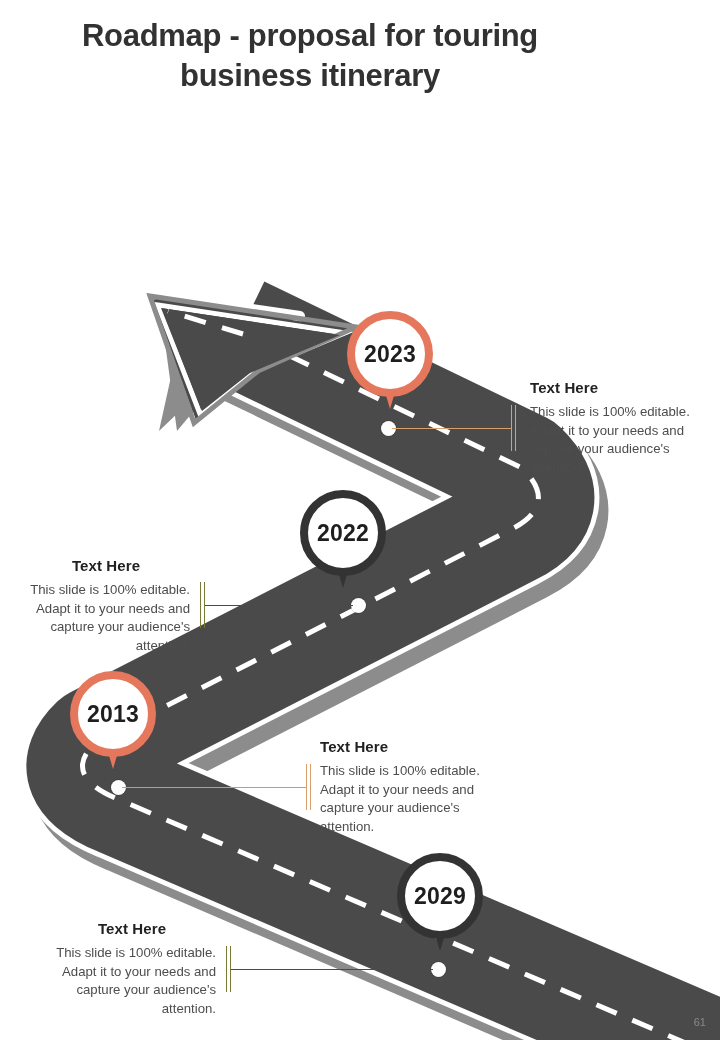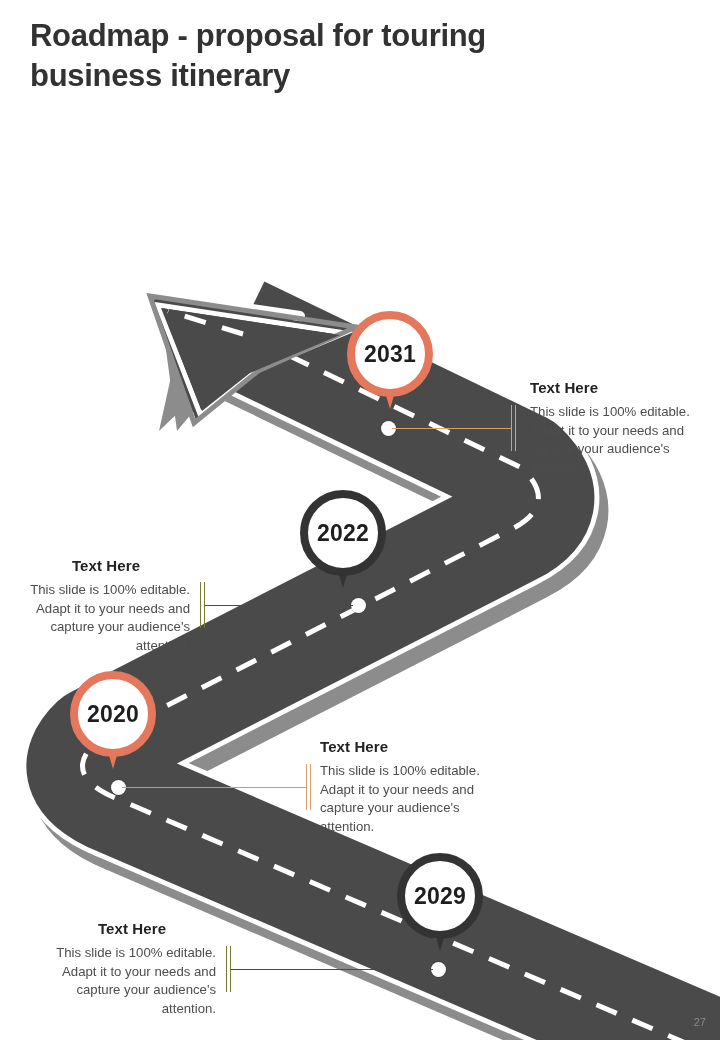--- a/index.html
+++ b/index.html
@@ -21,20 +21,21 @@
   .slide-title {
     position: absolute;
     left: 30px;
     top: 16px;
     width: 560px;
     font-size: 31px;
     font-weight: bold;
     line-height: 1.28;
     color: #323232;
     letter-spacing: -0.3px;
+    text-align: center;
   }
 
   
   .road-canvas {
     position: absolute;
     left: 0;
     top: 0;
     width: 720px;
     height: 1040px;
     pointer-events: none;
@@ -178,21 +179,21 @@
   <path d="M 161 308 L 340 335 L 250 373 L 202 411 Z" fill="#4a4a4a"></path>
 
   <path d="M 243 334 L 168 311" stroke="#ffffff" stroke-width="5" fill="none" stroke-dasharray="22 17"></path>
 </svg>
 
 <div class="pin pin--orange" style="left:347px; top:311px;">
   <svg class="pin-tail" viewBox="0 0 22 34">
     <path d="M 1 0 L 21 0 L 11 34 Z" fill="#e5785c"></path>
   </svg>
   <div class="pin-ring"></div>
-  <div class="pin-year">2031</div>
+  <div class="pin-year">2023</div>
 </div>
 <div class="pin-dot" style="left:381px; top:421px;"></div>
 <div class="connector" style="left:392px; top:428px; width:119px; background:#d9a06b;"></div>
 <div class="vbar vbar--orange" style="left:511px; top:405px;"></div>
 <div class="callout callout--right" style="left:530px; top:379px;">
   <div class="callout-title">Text Here</div>
   <div class="callout-body">This slide is 100% editable. Adapt it to your needs and capture your audience's attention.</div>
 </div>
 
 <div class="pin pin--dark" style="left:300px; top:490px;">
@@ -208,21 +209,21 @@
 <div class="callout callout--left" style="left:0px; top:557px;">
   <div class="callout-title">Text Here</div>
   <div class="callout-body">This slide is 100% editable. Adapt it to your needs and capture your audience's attention.</div>
 </div>
 
 <div class="pin pin--orange" style="left:70px; top:671px;">
   <svg class="pin-tail" viewBox="0 0 22 34">
     <path d="M 1 0 L 21 0 L 11 34 Z" fill="#e5785c"></path>
   </svg>
   <div class="pin-ring"></div>
-  <div class="pin-year">2020</div>
+  <div class="pin-year">2013</div>
 </div>
 <div class="pin-dot" style="left:111px; top:780px;"></div>
 <div class="connector" style="left:122px; top:787px; width:184px; background:#c99a6e;"></div>
 <div class="vbar vbar--orange" style="left:306px; top:764px;"></div>
 <div class="callout callout--right" style="left:320px; top:738px;">
   <div class="callout-title">Text Here</div>
   <div class="callout-body">This slide is 100% editable. Adapt it to your needs and capture your audience's attention.</div>
 </div>
 
 <div class="pin pin--dark" style="left:397px; top:853px;">
@@ -233,13 +234,13 @@
   <div class="pin-year">2029</div>
 </div>
 <div class="pin-dot" style="left:431px; top:962px;"></div>
 <div class="connector" style="left:231px; top:969px; width:202px; background:#4a4a4a;"></div>
 <div class="vbar vbar--olive" style="left:226px; top:946px;"></div>
 <div class="callout callout--left" style="left:26px; top:920px;">
   <div class="callout-title">Text Here</div>
   <div class="callout-body">This slide is 100% editable. Adapt it to your needs and capture your audience's attention.</div>
 </div>
 
-<div class="page-number">27</div>
+<div class="page-number">61</div>
 
 </body></html>

